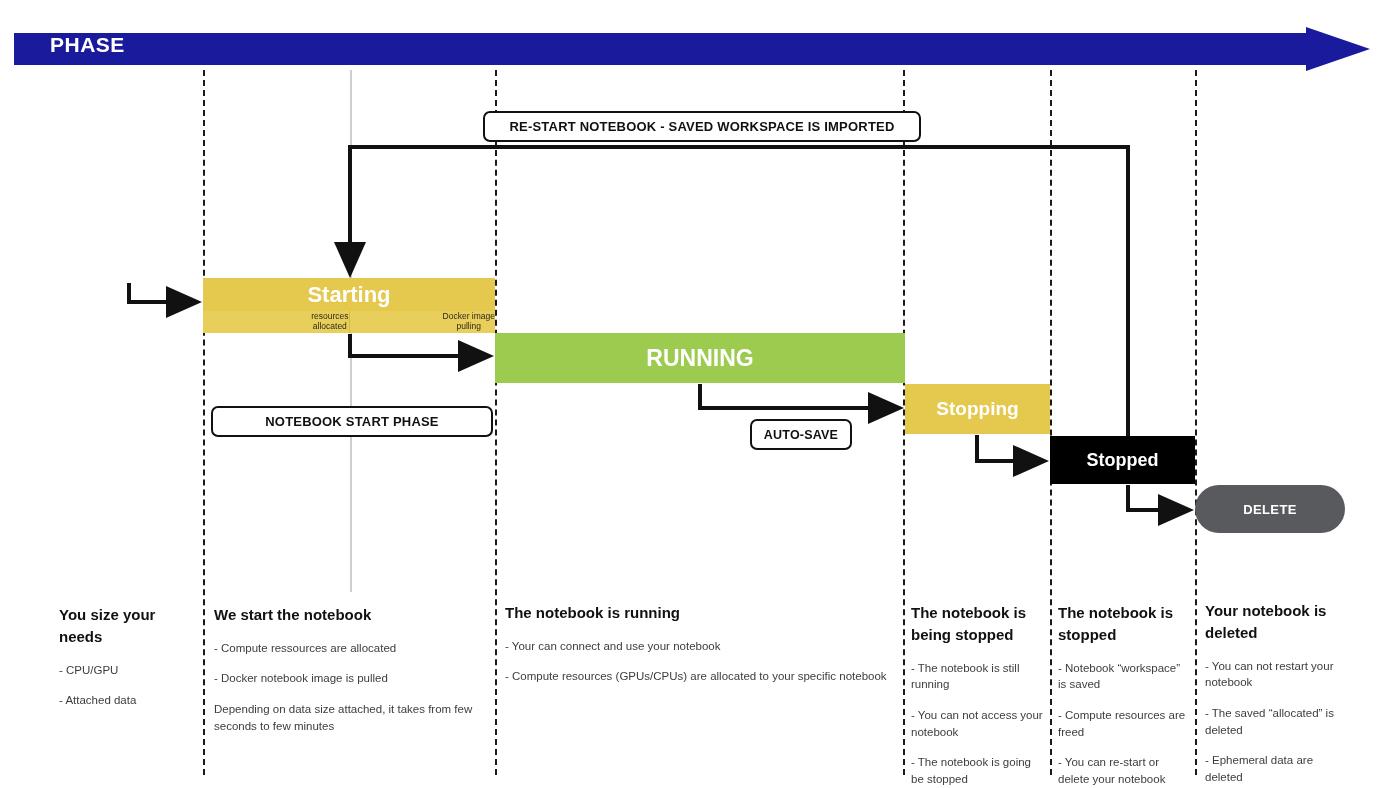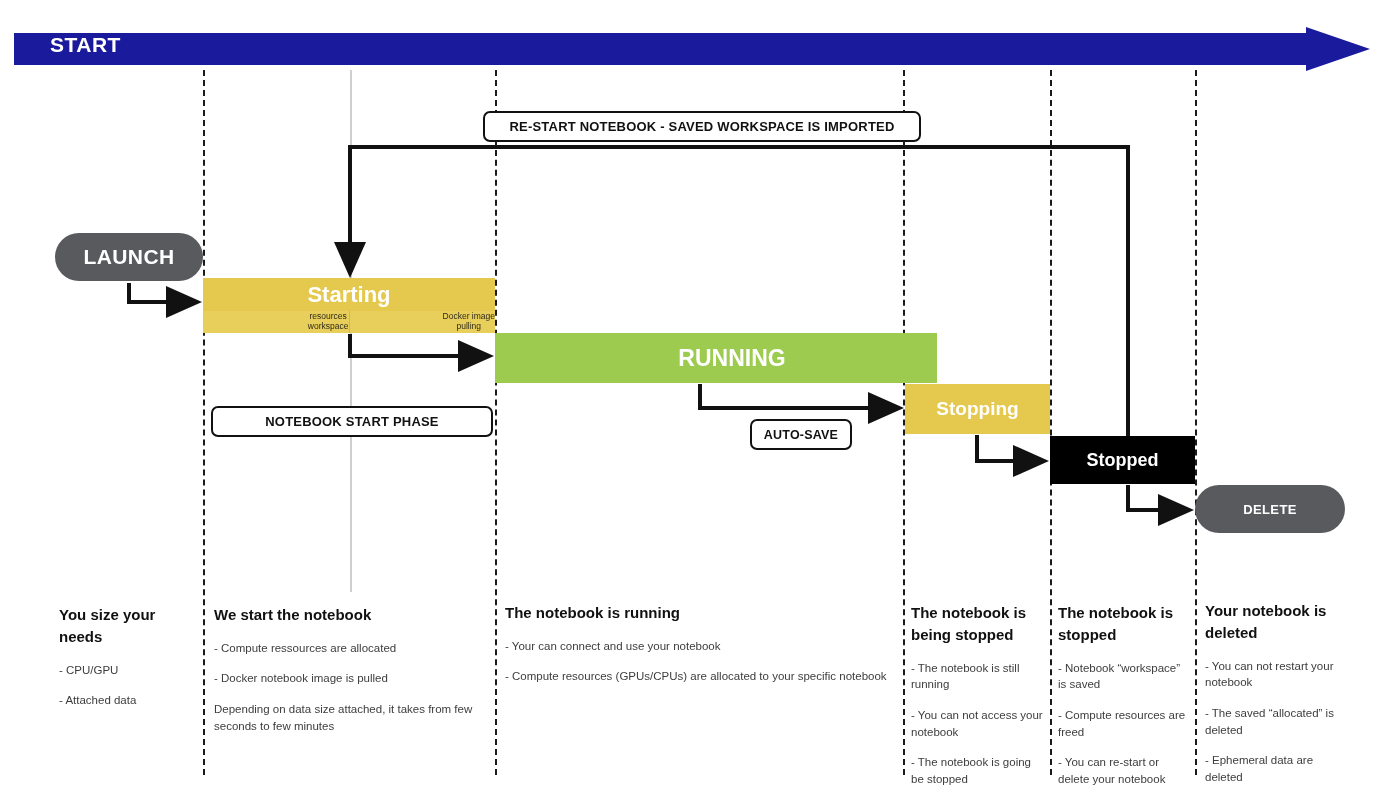--- a/index.html
+++ b/index.html
@@ -87,21 +87,20 @@
   }
   .substage + .substage { border-left: 1px solid #d3b93f; }
 
   #bar-running {
     left: 495px;
     top: 333px;
     width: 410px;
     height: 50px;
     background: #9ccb4f;
     font-size: 23px;
-    padding-left: 32px;
   }
   #bar-stopping {
     left: 905px;
     top: 384px;
     width: 145px;
     height: 50px;
     background: #e5c84e;
     font-size: 19px;
   }
   #bar-stopped {
@@ -207,37 +206,37 @@
 </head>
 <body>
 
 <div id="canvas">
 
   <div id="time-banner" class="abs">
     <svg width="1356" height="44" viewBox="0 0 1356 44" xmlns="http://www.w3.org/2000/svg">
       <polygon points="0,6 1292,6 1292,0 1356,22 1292,44 1292,38 0,38" fill="#1a1a9c"></polygon>
     </svg>
   </div>
-  <div id="time-label" class="abs">START</div>
+  <div id="time-label" class="abs">PHASE</div>
 
   <div class="abs vline" style="left:203px"></div>
   <div class="abs vline solid-grey" style="left:350px"></div>
   <div class="abs vline" style="left:495px"></div>
   <div class="abs vline" style="left:903px"></div>
   <div class="abs vline" style="left:1050px"></div>
   <div class="abs vline" style="left:1195px"></div>
 
   <div id="bar-starting" class="abs bar">
     <span>Starting</span>
   </div>
   <div id="bar-starting-sub" class="abs">
     <div class="substage">
       <span>
         <span>resources</span><br>
-        <span>workspace</span>
+        <span>allocated</span>
       </span>
     </div>
     <div class="substage">
       <span>
         <span>Docker image</span><br>
         <span>pulling</span>
       </span>
     </div>
   </div>
 
@@ -246,23 +245,20 @@
   </div>
 
   <div id="bar-stopping" class="abs bar">
     <span>Stopping</span>
   </div>
 
   <div id="bar-stopped" class="abs bar">
     <span>Stopped</span>
   </div>
 
-  <div id="capsule-launch" class="abs capsule">
-    <span>LAUNCH</span>
-  </div>
   <div id="capsule-delete" class="abs capsule">
     <span>DELETE</span>
   </div>
 
   <svg id="connectors" class="abs" viewBox="0 0 1400 788" xmlns="http://www.w3.org/2000/svg">
     <defs>
       <marker id="ah" markerWidth="9" markerHeight="9" refX="7.5" refY="4.5" orient="auto" markerUnits="strokeWidth">
         <path d="M0,0.5 L9,4.5 L0,8.5 z" fill="#111111"></path>
       </marker>
     </defs>

